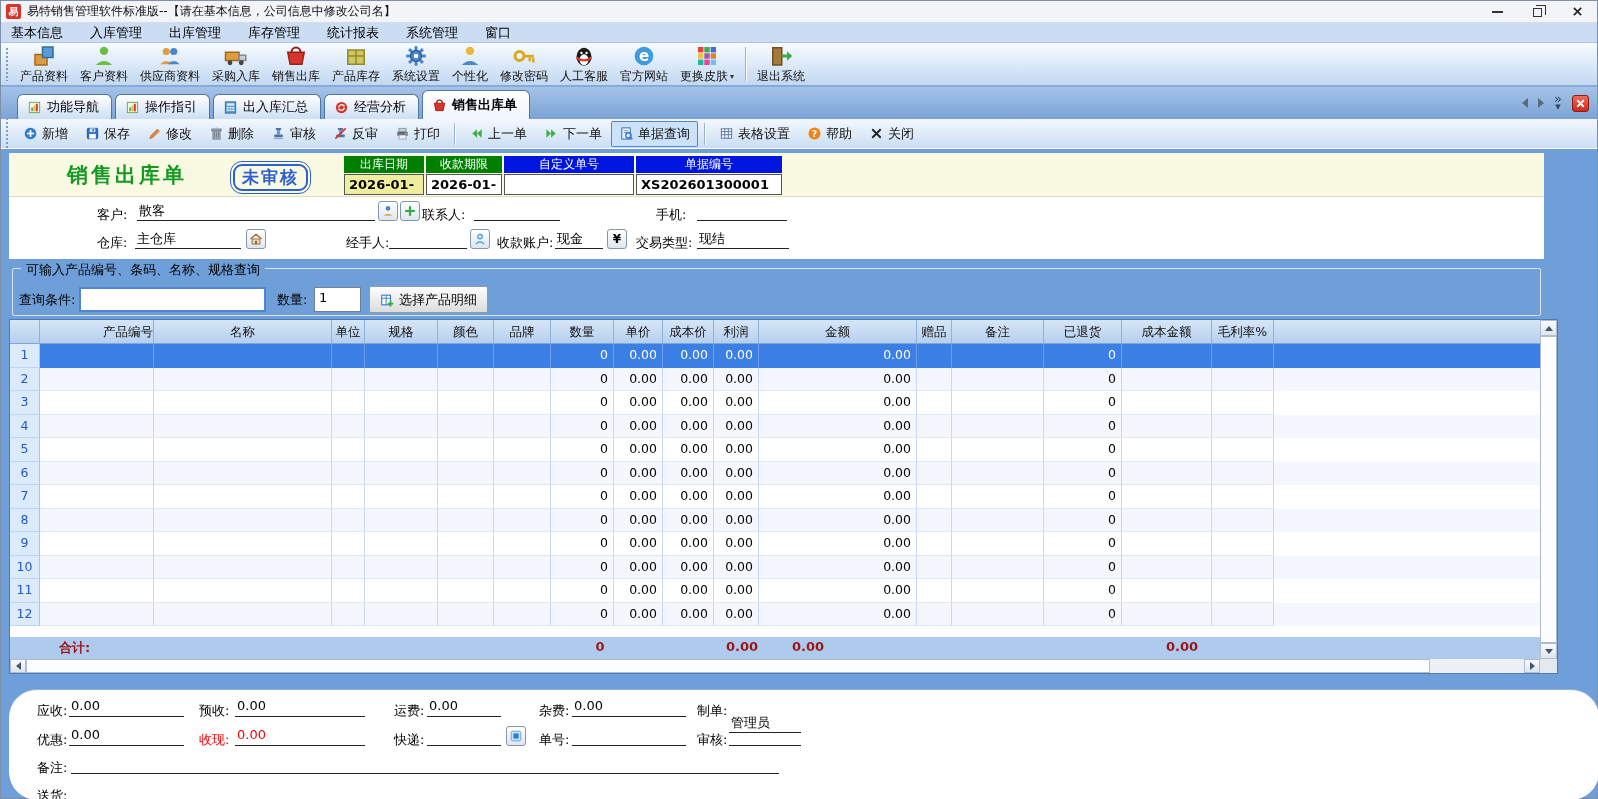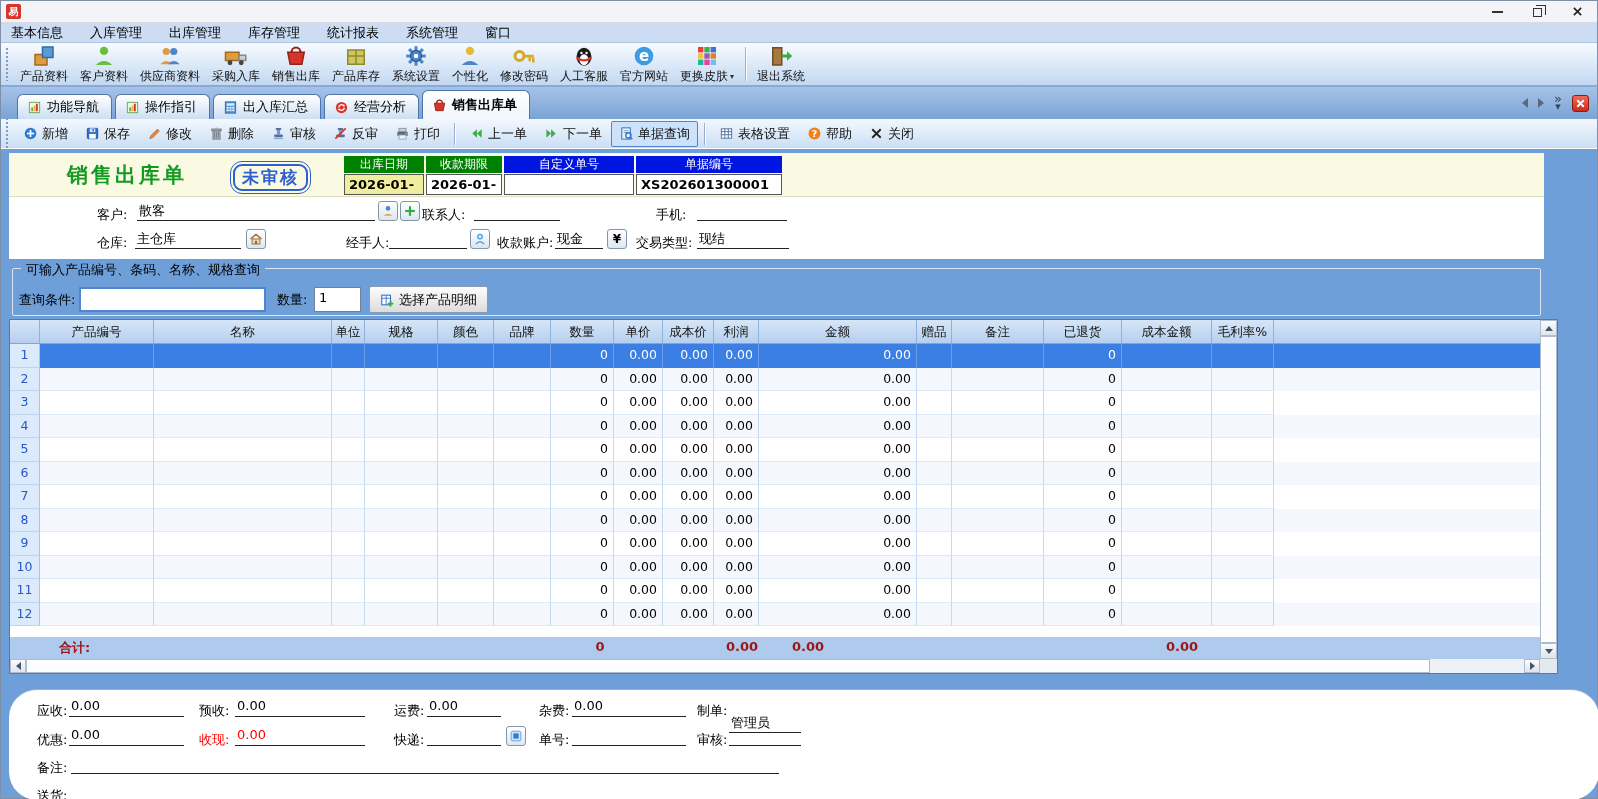--- a/index.html
+++ b/index.html
@@ -110,20 +110,21 @@
   .f-red { color:#fe0000; }
   svg { display:block; }
 </style>
 </head>
 <body>
 
 <div class="window">
 
   <div class="titlebar">
     <div class="app-icon">易</div>
+    <span>易特销售管理软件标准版--【请在基本信息，公司信息中修改公司名】</span>
     <div class="win-controls">
       <div class="wc">
           <div class="wc-min-bar"></div>
         </div>
       <div class="wc">
           <div class="wc-rest"></div>
         </div>
       <div class="wc">
           <span id="win-close-x">
             <svg viewBox="0 0 16 16" width="13" height="13">
@@ -623,21 +624,21 @@
           </svg>
         </span>
       <span>选择产品明细</span>
     </div>
   </div>
 
   <div class="grid-panel">
     <div class="grid-main">
       <div class="ghrow" id="grid-header">
           <div class="gh" style="width: 30px;"></div>
-          <div class="gh" style="width: 114px;">产品编号</div>
+          <div class="gh" style="width: 114px; text-align: right;">产品编号</div>
           <div class="gh" style="width: 178px;">名称</div>
           <div class="gh" style="width: 33px;">单位</div>
           <div class="gh" style="width: 73px;">规格</div>
           <div class="gh" style="width: 56px;">颜色</div>
           <div class="gh" style="width: 57px;">品牌</div>
           <div class="gh" style="width: 63px;">数量</div>
           <div class="gh" style="width: 49px;">单价</div>
           <div class="gh" style="width: 51px;">成本价</div>
           <div class="gh" style="width: 45px;">利润</div>
           <div class="gh" style="width: 158px;">金额</div>

